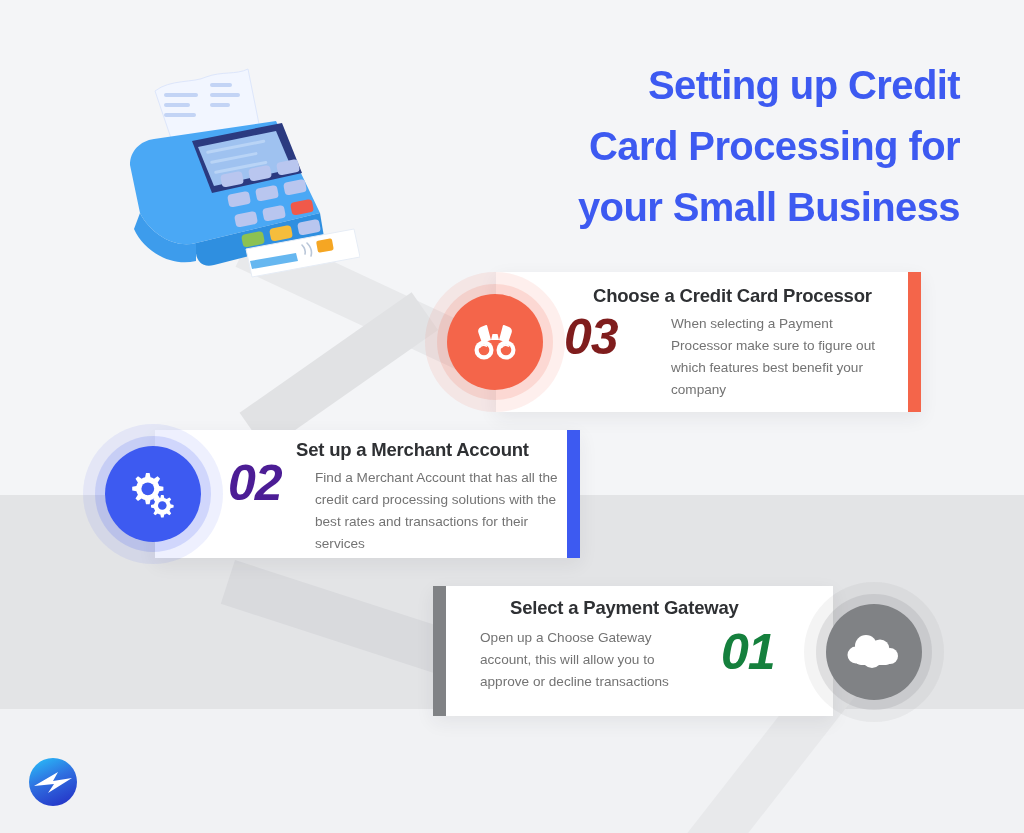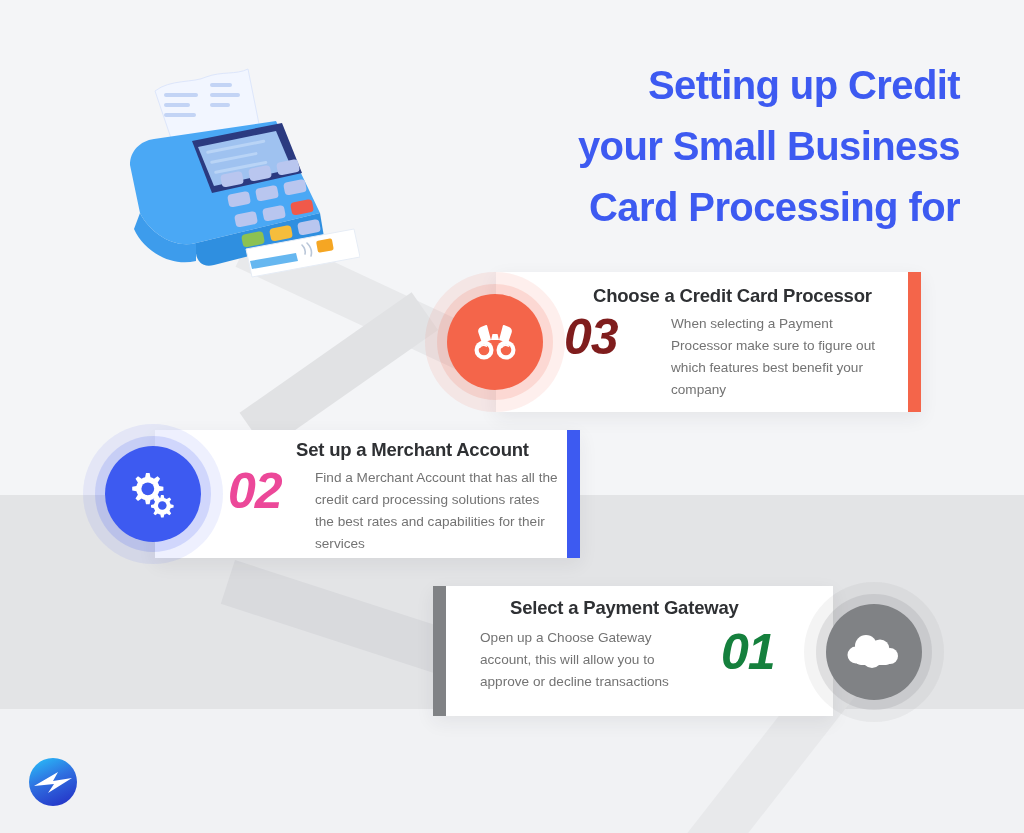--- a/index.html
+++ b/index.html
@@ -144,22 +144,22 @@
         <g stroke="#b9c6d8" stroke-width="1.6" fill="none" stroke-linecap="round">
           <path d="M192 190 q4 4 3 9"></path>
           <path d="M197 188 q6 6 4 13"></path>
         </g>
       </g>
     </svg>
   </div>
 
   <div id="heading">
     <span class="ln">Setting up Credit</span>
+    <span class="ln">Card Processing for</span>
     <span class="ln">your Small Business</span>
-    <span class="ln">Card Processing for</span>
   </div>
 
   <div class="card" style="left:496px;top:272px;width:425px;height:140px;">
     <div class="accent" style="right:0;background:#f4654a;"></div>
     <div class="card-title" style="left:97px;top:13px;">Choose a Credit Card Processor</div>
     <div class="card-num" style="left:68px;top:40px;color:#7f1d1d;">03</div>
     <div class="card-body" style="left:175px;top:41px;width:225px;">When selecting a Payment Processor make sure to figure out which features best benefit your company</div>
   </div>
 
   <div class="halo" style="left:425px;top:272px;width:140px;height:140px;background:rgba(244,101,74,.10);"></div>
@@ -176,22 +176,22 @@
       <circle cx="15" cy="34" r="5.3" fill="#f4654a"></circle>
       <circle cx="37" cy="34" r="5.3" fill="#f4654a"></circle>
       <path d="M10.5 31.5 a5.3 5.3 0 0 1 7 -1.4" fill="none" stroke="#ffffff" stroke-width="1.6" stroke-linecap="round"></path>
       <path d="M32.5 31.5 a5.3 5.3 0 0 1 7 -1.4" fill="none" stroke="#ffffff" stroke-width="1.6" stroke-linecap="round"></path>
     </svg>
   </div>
 
   <div class="card" style="left:155px;top:430px;width:425px;height:128px;">
     <div class="accent" style="right:0;background:#3d5af1;"></div>
     <div class="card-title" style="left:141px;top:9px;">Set up a Merchant Account</div>
-    <div class="card-num" style="left:73px;top:36px;color:#ec4899;">02</div>
-    <div class="card-body" style="left:160px;top:37px;width:245px;">Find a Merchant Account that has all the credit card processing solutions rates the best rates and capabilities for their services</div>
+    <div class="card-num" style="left:73px;top:28px;color:#4c1d95;">02</div>
+    <div class="card-body" style="left:160px;top:37px;width:245px;">Find a Merchant Account that has all the credit card processing solutions with the best rates and transactions for their services</div>
   </div>
 
   <div class="halo" style="left:83px;top:424px;width:140px;height:140px;background:rgba(61,90,241,.09);"></div>
   <div class="halo" style="left:95px;top:436px;width:116px;height:116px;background:rgba(61,90,241,.17);"></div>
   <div class="badge" style="left:105px;top:446px;width:96px;height:96px;background:#3d5af1;">
     <svg width="54" height="54" viewBox="0 0 54 54">
       <g fill="#ffffff">
         <path d="M20 6 l3.6 0 .9 4.2 a12 12 0 0 1 3.5 1.5 l3.6-2.4 2.5 2.5 -2.4 3.6
                  a12 12 0 0 1 1.5 3.5 l4.2 .9 0 3.6 -4.2 .9 a12 12 0 0 1 -1.5 3.5
                  l2.4 3.6 -2.5 2.5 -3.6 -2.4 a12 12 0 0 1 -3.5 1.5 l-.9 4.2 -3.6 0

